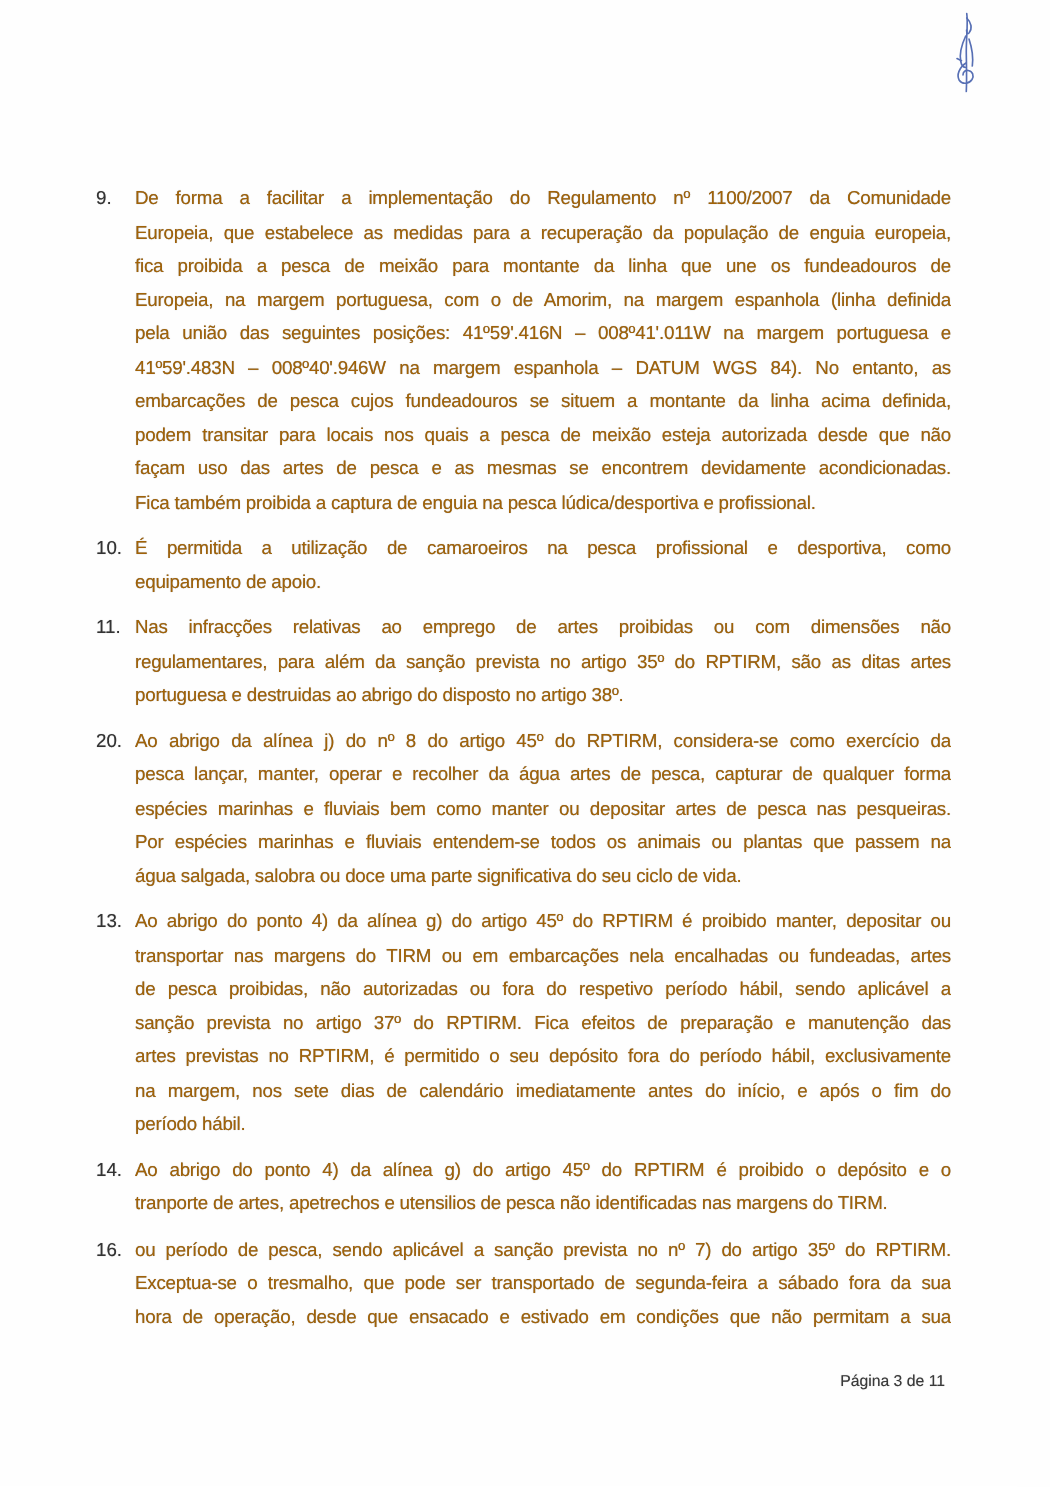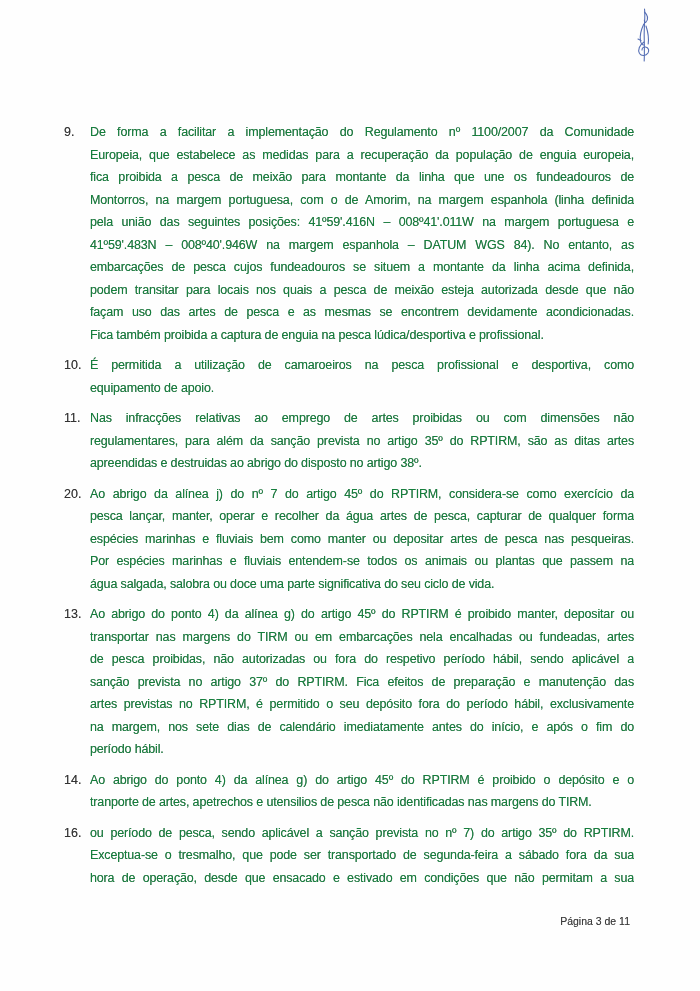--- a/index.html
+++ b/index.html
@@ -50,21 +50,21 @@
     flex: 1;
     min-width: 0;
   }
   .line {
     font-size: 12.5px;
     line-height: 22.5px;
     height: 22.5px;
     letter-spacing: -0.15px;
     overflow: hidden;
     text-align: justify;
-    color: #15803d;
+    color: #a16207;
     text-shadow: 0 0 0.5px rgba(40,40,40,0.55);
     white-space: normal;
   }
   .line.j {
     text-align-last: justify;
   }
   .footer {
     position: absolute;
     top: 915px;
     right: 70px;
@@ -91,48 +91,48 @@
     </svg>
   </div>
 
   <div class="doc" id="doc">
       <div class="para">
         <div class="num">9.</div>
         <div class="lines">
           <div class="line j">De forma a facilitar a implementação do Regulamento nº 1100/2007 da Comunidade</div>
           <div class="line j">Europeia, que estabelece as medidas para a recuperação da população de enguia europeia,</div>
           <div class="line j">fica proibida a pesca de meixão para montante da linha que une os fundeadouros de</div>
-          <div class="line j">Montorros, na margem portuguesa, com o de Amorim, na margem espanhola (linha definida</div>
+          <div class="line j">Europeia, na margem portuguesa, com o de Amorim, na margem espanhola (linha definida</div>
           <div class="line j">pela união das seguintes posições: 41º59'.416N – 008º41'.011W na margem portuguesa e</div>
           <div class="line j">41º59'.483N – 008º40'.946W na margem espanhola – DATUM WGS 84). No entanto, as</div>
           <div class="line j">embarcações de pesca cujos fundeadouros se situem a montante da linha acima definida,</div>
           <div class="line j">podem transitar para locais nos quais a pesca de meixão esteja autorizada desde que não</div>
           <div class="line j">façam uso das artes de pesca e as mesmas se encontrem devidamente acondicionadas.</div>
           <div class="line">Fica também proibida a captura de enguia na pesca lúdica/desportiva e profissional.</div>
         </div>
       </div>
       <div class="para">
         <div class="num">10.</div>
         <div class="lines">
           <div class="line j">É permitida a utilização de camaroeiros na pesca profissional e desportiva, como</div>
           <div class="line">equipamento de apoio.</div>
         </div>
       </div>
       <div class="para">
         <div class="num">11.</div>
         <div class="lines">
           <div class="line j">Nas infracções relativas ao emprego de artes proibidas ou com dimensões não</div>
           <div class="line j">regulamentares, para além da sanção prevista no artigo 35º do RPTIRM, são as ditas artes</div>
-          <div class="line">apreendidas e destruidas ao abrigo do disposto no artigo 38º.</div>
+          <div class="line">portuguesa e destruidas ao abrigo do disposto no artigo 38º.</div>
         </div>
       </div>
       <div class="para">
         <div class="num">20.</div>
         <div class="lines">
-          <div class="line j">Ao abrigo da alínea j) do nº 7 do artigo 45º do RPTIRM, considera-se como exercício da</div>
+          <div class="line j">Ao abrigo da alínea j) do nº 8 do artigo 45º do RPTIRM, considera-se como exercício da</div>
           <div class="line j">pesca lançar, manter, operar e recolher da água artes de pesca, capturar de qualquer forma</div>
           <div class="line j">espécies marinhas e fluviais bem como manter ou depositar artes de pesca nas pesqueiras.</div>
           <div class="line j">Por espécies marinhas e fluviais entendem-se todos os animais ou plantas que passem na</div>
           <div class="line">água salgada, salobra ou doce uma parte significativa do seu ciclo de vida.</div>
         </div>
       </div>
       <div class="para">
         <div class="num">13.</div>
         <div class="lines">
           <div class="line j">Ao abrigo do ponto 4) da alínea g) do artigo 45º do RPTIRM é proibido manter, depositar ou</div>

